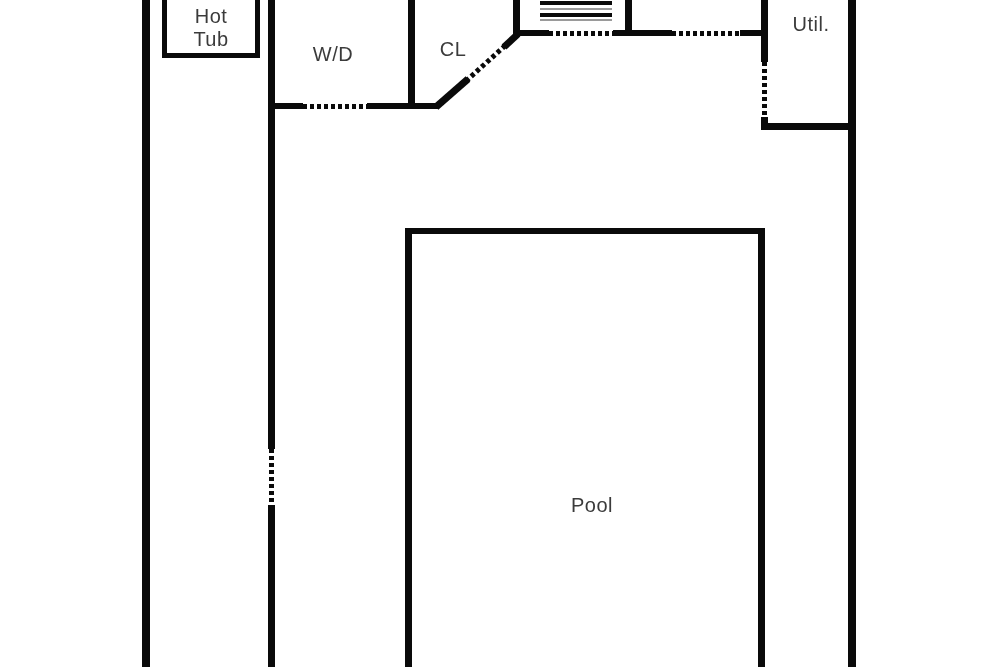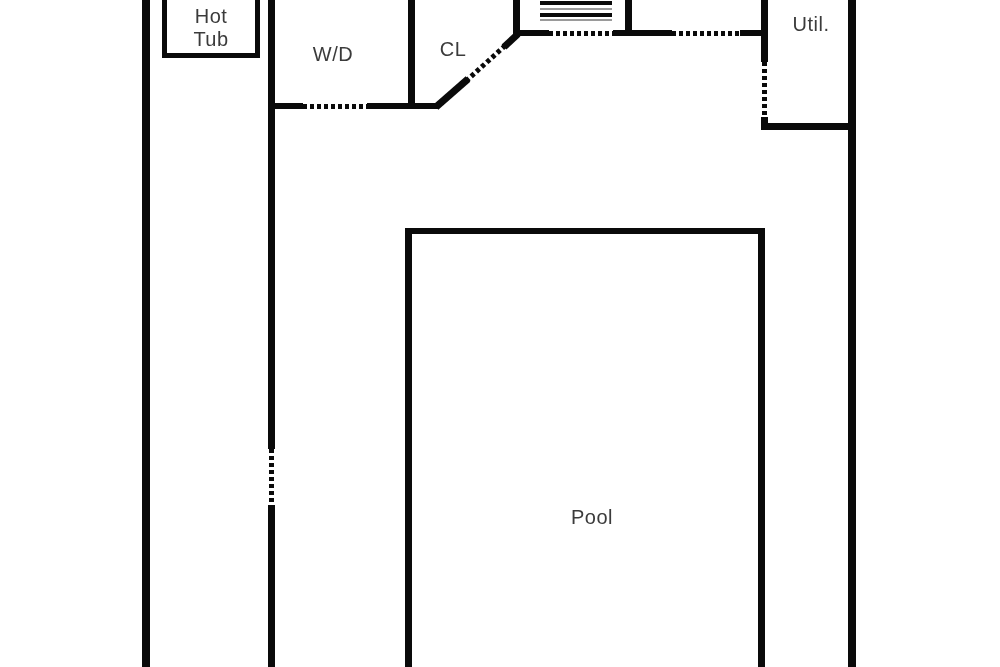--- a/index.html
+++ b/index.html
@@ -82,15 +82,15 @@
   <div class="w" style="left:758px;top:228px;width:7px;height:439px;"></div>
 
   <div id="hot-tub-box">
     <div class="lbl" style="position:static;">Hot</div>
     <div class="lbl" style="position:static;">Tub</div>
   </div>
 
   <div class="lbl" style="left:305px;top:43px;width:56px;">W/D</div>
   <div class="lbl" style="left:433px;top:38px;width:40px;">CL</div>
   <div class="lbl" style="left:784px;top:13px;width:54px;">Util.</div>
-  <div class="lbl" style="left:562px;top:494px;width:60px;margin-top:12px;">Pool</div>
+  <div class="lbl" style="left:562px;top:494px;width:60px;">Pool</div>
 
 </div>
 
 </body></html>

